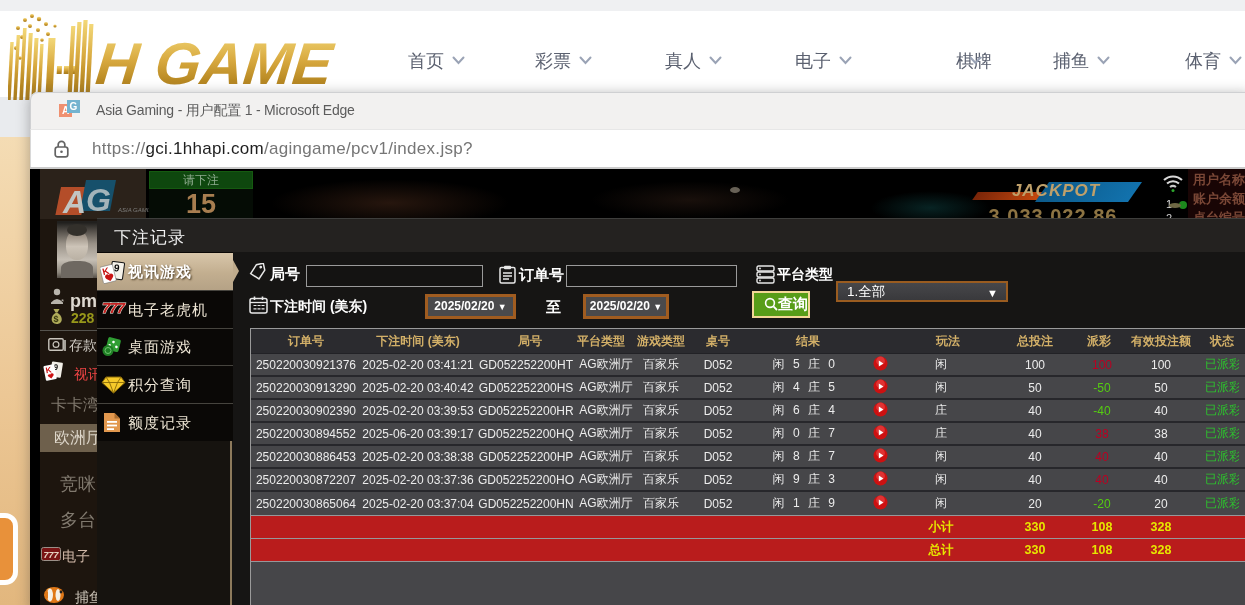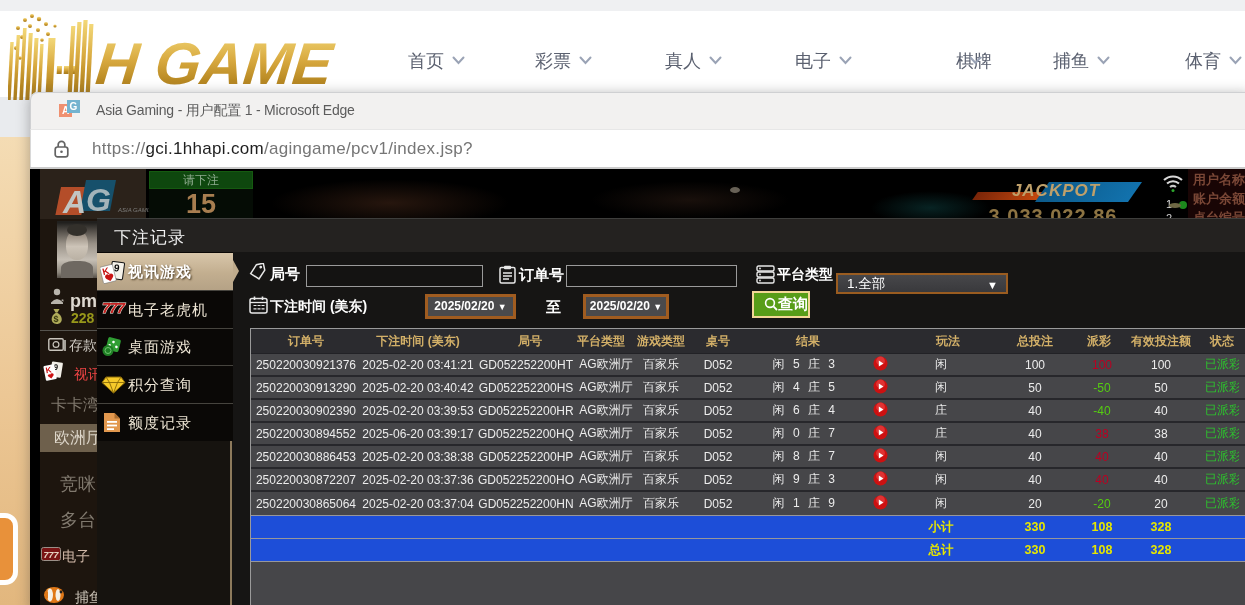--- a/index.html
+++ b/index.html
@@ -52,29 +52,29 @@
 #menubrd{left:200px;top:272px;width:2px;height:164px;background:#8d7a5c}
 #acttab{left:67px;top:84px;width:136px;height:37px;background:linear-gradient(180deg,#d8c6aa,#c2ae8f 55%,#b5a286)}
 #actarr{left:203px;top:91px;width:0;height:0;border-top:11px solid transparent;border-bottom:11px solid transparent;border-left:6px solid #bfab8c}
 .mtxt{left:98px;font-size:15px;color:#efe7d6;white-space:nowrap;letter-spacing:1px}
 .msep{left:67px;width:136px;height:1px;background:#46443e}
 .micon{left:71px}
 
 .flabel{font-size:14px;font-weight:bold;color:#fff;white-space:nowrap}
 .finput{background:#141312;border:1px solid #9a9a9a;height:22px}
 .fsel{background:#4a4a4c;border:3px solid #a05c20;color:#fff;font-size:12px;font-weight:bold}
-#psel{left:806px;top:104px;width:172px;height:21px;background:linear-gradient(180deg,#47474a,#39393c);border:2px solid #9a5c20;color:#fff;font-size:13.5px;line-height:17px;padding-left:9px}
+#psel{left:806px;top:112px;width:172px;height:21px;background:linear-gradient(180deg,#47474a,#39393c);border:2px solid #9a5c20;color:#fff;font-size:13.5px;line-height:17px;padding-left:9px}
 #qbtn{left:722px;top:122px;width:58px;height:27px;background:#579d18;border:2px solid #f2d795;color:#fff;font-size:15px;font-weight:bold;text-align:right;line-height:22px}
 
 #twrap{left:220px;top:159px;width:995px;height:277px;overflow:hidden;border-left:1px solid #9a9a9a;border-top:1px solid #9a9a9a}
 table{border-collapse:separate;border-spacing:0;table-layout:fixed;width:1010px}
 td,th{overflow:hidden;white-space:nowrap;text-align:center;padding:0}
 tr.h th{height:25px;background:#2b2b2f;color:#d3b068;font-size:12px;font-weight:bold;border-bottom:1px solid #222226}
 tr.d td{height:23px;background:#464649;color:#ececec;font-size:12px;border-bottom:2px solid #27272b}
-tr.s td{height:23px;background:#1d4ed8;color:#e6e600;font-size:12.5px;font-weight:bold;border-top:1px solid #97979a}
+tr.s td{height:23px;background:#b91c1c;color:#e6e600;font-size:12.5px;font-weight:bold;border-top:1px solid #97979a}
 tr.f td{height:44px;background:#464649;border-top:1px solid #97979a}
 td.neg{color:#55cc11 !important}td.pos{color:#bb0022 !important}td.st{color:#2dc42d !important}
 </style>
 </head>
 <body>
 <div id="page">
 
   <div class="abs" id="topstrip"></div>
   <div class="abs" id="subnav"></div>
   <div class="abs" id="tanbody"></div>
@@ -382,21 +382,21 @@
               <th>状态</th>
               <th></th>
             </tr>
         <tr class="d">
               <td>250220030921376</td>
               <td>2025-02-20 03:41:21</td>
               <td>GD052252200HT</td>
               <td>AG欧洲厅</td>
               <td>百家乐</td>
               <td>D052</td>
-              <td><span style="letter-spacing:2.5px">闲 5 庄 3</span></td>
+              <td><span style="letter-spacing:2.5px">闲 5 庄 0</span></td>
               <td><svg width="15" height="15" viewBox="0 0 15 15">
                   <circle cx="7.5" cy="7.5" r="7" fill="#cc1111"></circle>
                   <circle cx="7.5" cy="5" r="4.4" fill="#e03333"></circle>
                   <path d="M5.8 4.6 L10.4 7.5 L5.8 10.4 Z" fill="#fff"></path>
                 </svg></td>
               <td>闲</td>
               <td>100</td>
               <td class="pos">100</td>
               <td>100</td>
               <td class="st">已派彩</td>

